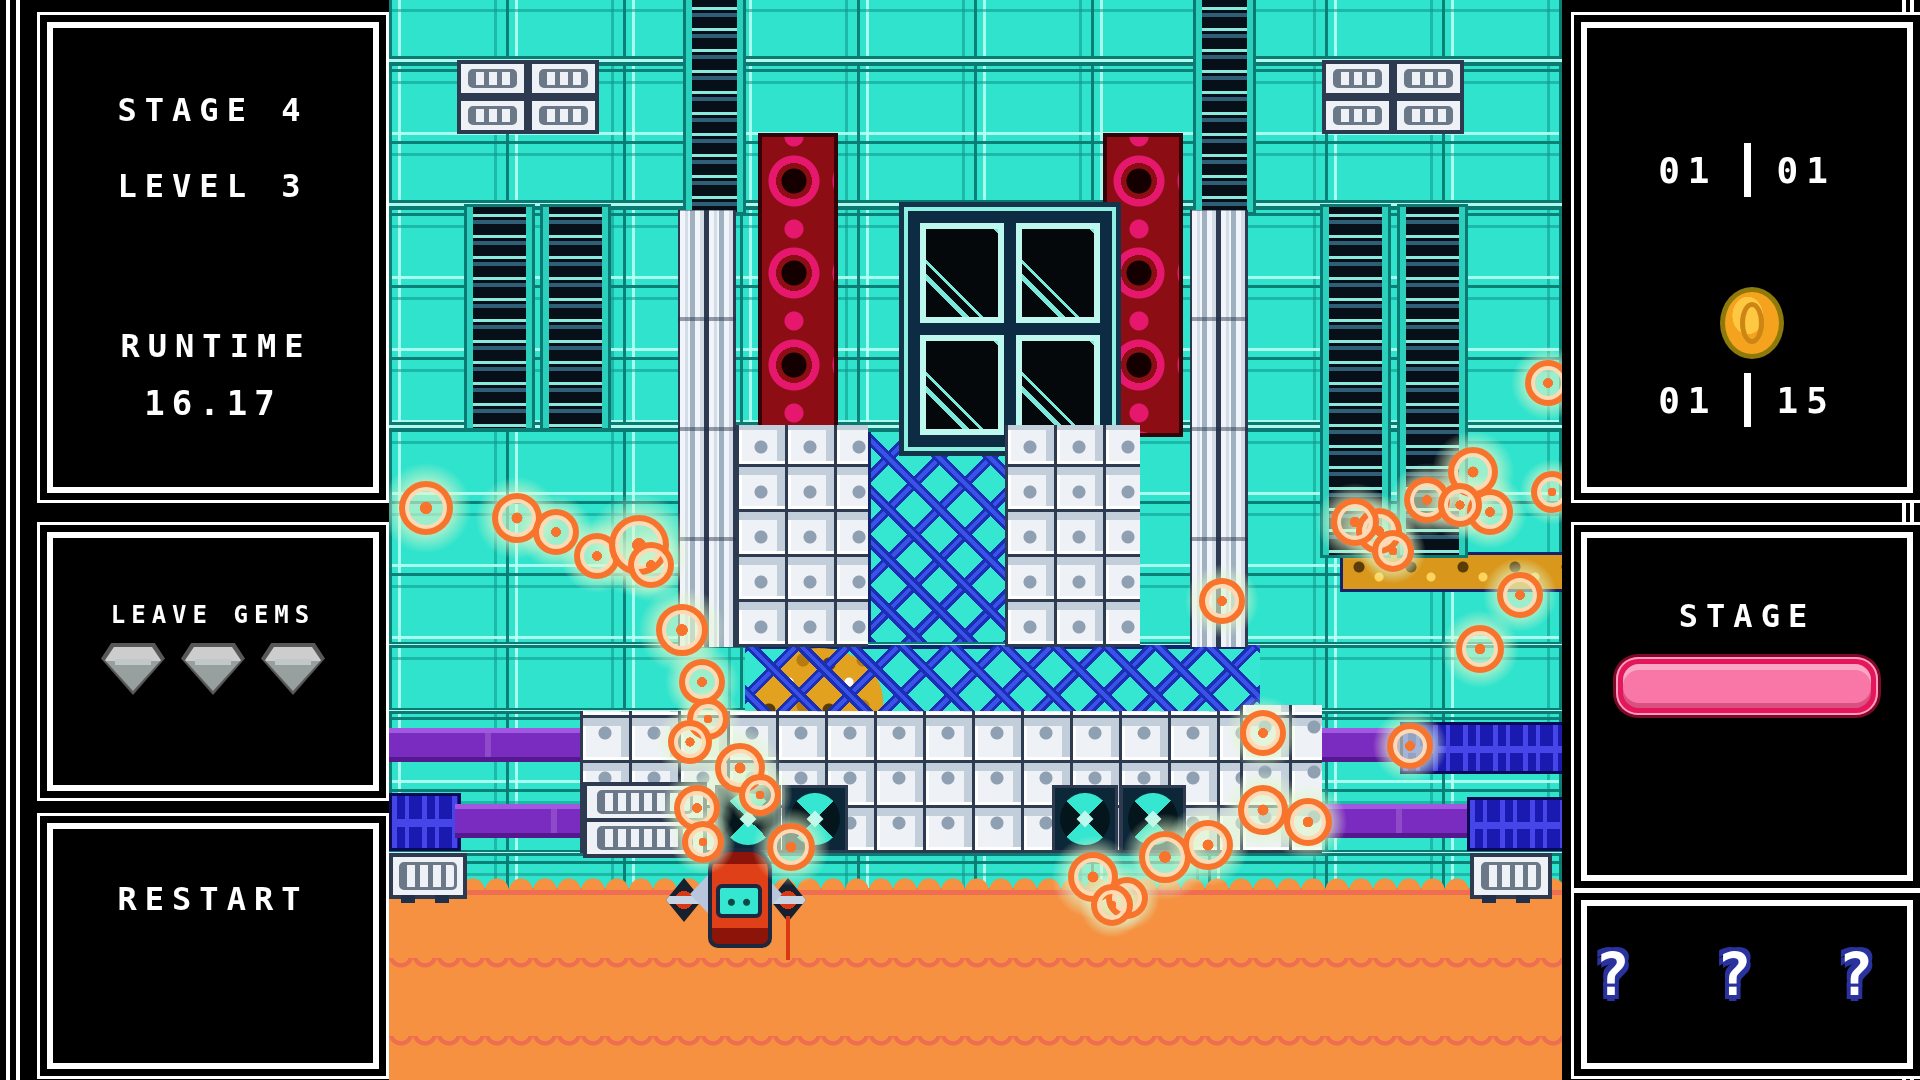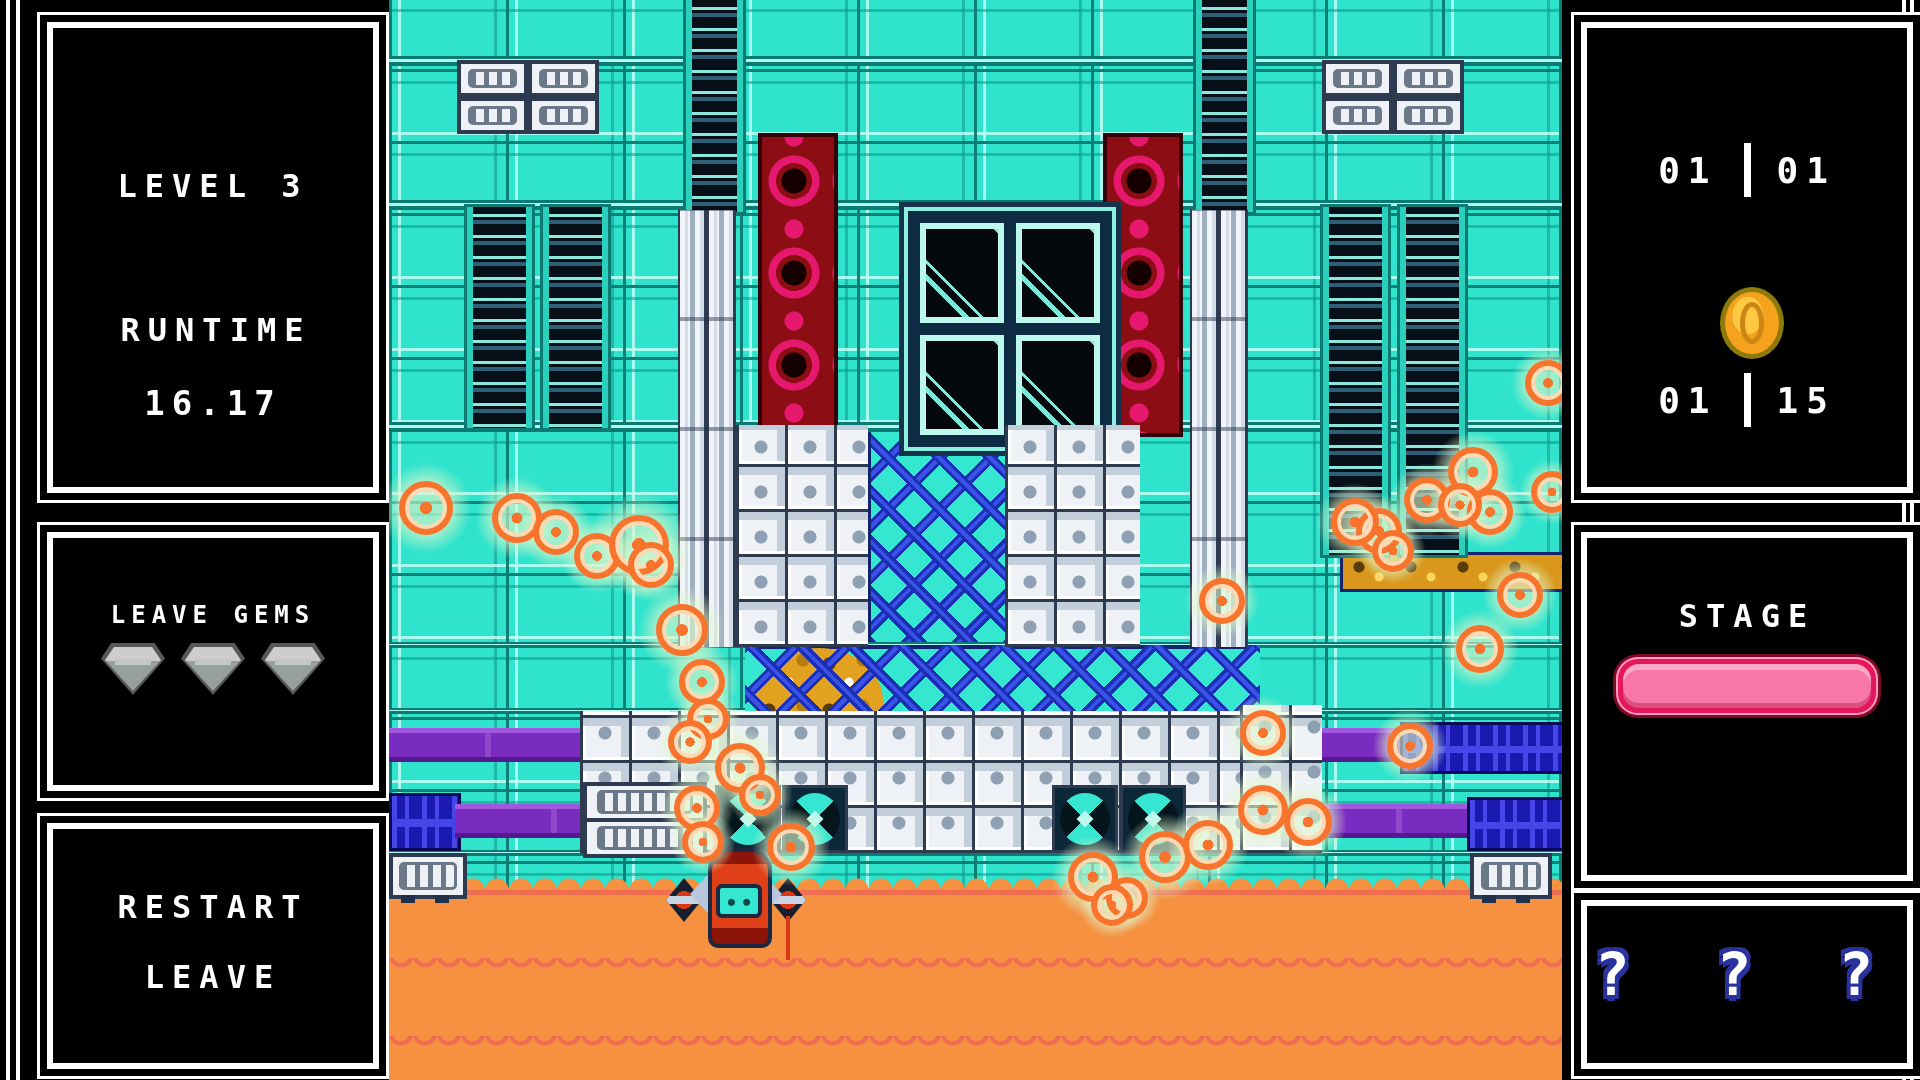--- a/index.html
+++ b/index.html
@@ -184,37 +184,37 @@
       radial-gradient(circle at 70% 55%,#0b4a44 0 3px,transparent 4px);}
   .p-antenna{position:absolute;left:120px;top:68px;width:4px;height:44px;background:#d93814;}
 </style>
 </head>
 <body>
 
 <div class="edge edge-left"></div>
 <div class="edge edge-right"></div>
 
 <div class="panel" style="left:37px;top:12px;width:346px;height:485px;">
+  <div class="hudtext t32" style="top:76px;"><span>STAGE</span>&nbsp;<span>4</span></div>
   <div class="hudtext t32" style="top:152px;"><span>LEVEL</span>&nbsp;<span>3</span></div>
-  <div class="hudtext t32" style="top:296px;margin-left:6px;">RUNTIME</div>
+  <div class="hudtext t32" style="top:312px;margin-left:6px;">RUNTIME</div>
   <div class="hudtext t34" style="top:368px;">16.17</div>
 </div>
 
 <div class="panel" style="left:37px;top:522px;width:346px;height:273px;">
   <div class="hudtext t24" style="top:76px;">LEAVE GEMS</div>
   <div class="gemrow" style="top:118px;" id="gems-row">
       <div class="gem"></div>
       <div class="gem"></div>
       <div class="gem"></div>
     </div>
 </div>
 
 <div class="panel" style="left:37px;top:813px;width:346px;height:260px;">
-  <div class="hudtext t32" style="top:72px;">RESTART</div>
-  <div class="hudtext t32" style="top:142px;">LEAVE</div>
+  <div class="hudtext t32" style="top:64px;">RESTART</div>
 </div>
 
 <div class="panel" style="left:1571px;top:12px;width:346px;height:485px;">
   <div class="numrow" style="top:128px;">
     <span>01</span>
     <span class="vbar"></span>
     <span>01</span>
   </div>
   <div class="coin" style="left:146px;top:272px;">
       <span class="coin-slot"></span>

